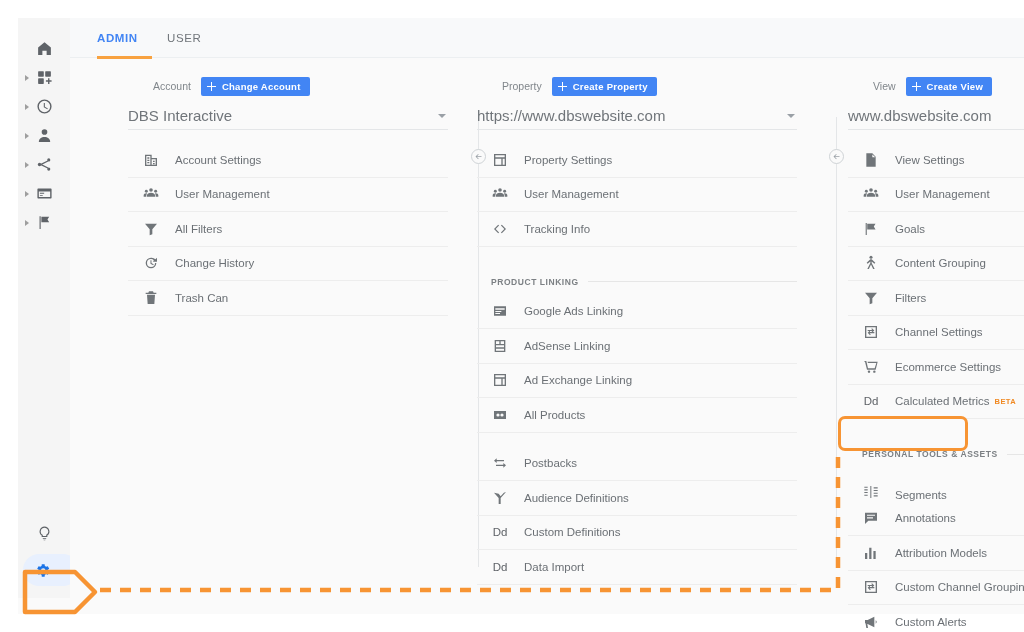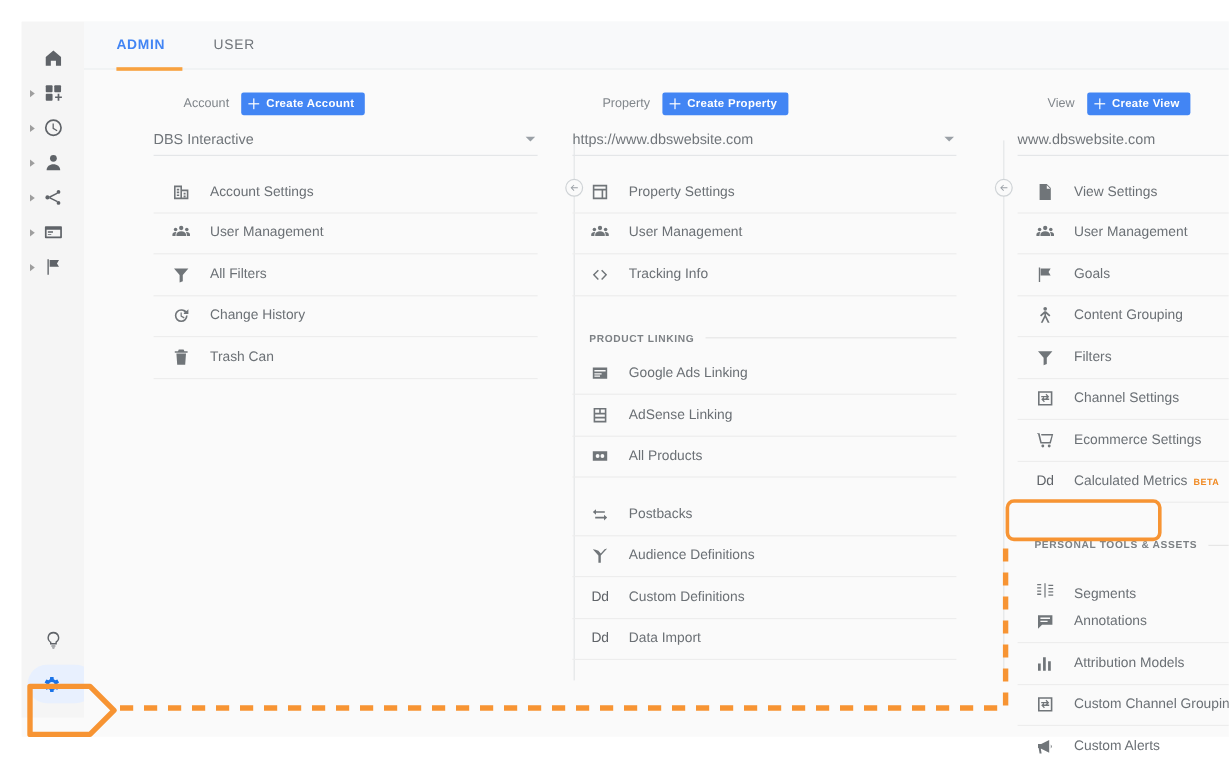--- a/index.html
+++ b/index.html
@@ -86,21 +86,21 @@
     background: #f8f9fa;
     border-bottom: 1px solid #eceff1;
   }
   .tab {
     position: absolute; top: 0; height: 40px;
     display: flex; align-items: center;
     font-size: 11.5px; letter-spacing: 0.6px;
     cursor: pointer;
   }
   .tab-admin { left: 27px; color: #4285f4; font-weight: 600; }
-  .tab-user  { left: 108px; color: #70757a; font-weight: 400; }
+  .tab-user  { left: 97px; color: #70757a; font-weight: 400; }
   .tab-underline {
     position: absolute; left: 27px; top: 38px;
     width: 55px; height: 3px; background: #f8a240;
   }
 
   
   .cols {
     position: absolute; left: 0; top: 41px;
     width: 954px; height: 555px;
   }
@@ -134,21 +134,21 @@
   .create-btn .plus::before { left: 5px; top: 1px; width: 1.4px; height: 9px; }
   .create-btn .plus::after  { left: 1px; top: 5px; width: 9px; height: 1.4px; }
 
   .selector {
     position: relative;
     height: 28px; display: flex; align-items: center;
     border-bottom: 1px solid #e4e6e8;
     margin-top: 3px;
     cursor: pointer;
   }
-  .selector-text { font-size: 12px; color: #70757a; }
+  .selector-text { font-size: 15px; color: #70757a; }
   .selector-caret {
     position: absolute; right: 2px; top: 12px;
     width: 0; height: 0;
     border-left: 4.5px solid transparent;
     border-right: 4.5px solid transparent;
     border-top: 4.5px solid #9aa0a6;
   }
 
   .menu { margin-top: 13px; }
   .menu-item {
@@ -318,21 +318,21 @@
         <svg viewBox="0 0 24 24">
             <path d="M20 11H7.8l4.6-4.6L11 5l-7 7 7 7 1.4-1.4L7.8 13H20z"></path>
           </svg>
       </div>
 
       <div class="col col-account">
         <div class="col-head">
           <span class="col-head-label">Account</span>
           <span class="create-btn">
             <span class="plus"></span>
-            <span>Create Account</span>
+            <span>Change Account</span>
           </span>
         </div>
         <div class="selector">
           <span class="selector-text">DBS Interactive</span>
           <span class="selector-caret"></span>
         </div>
         <div class="menu">
 
           <div class="menu-item">
             <span class="mi-icon">
@@ -445,20 +445,28 @@
 
           <div class="menu-item">
             <span class="mi-icon">
               <svg viewBox="0 0 24 24">
                   <path d="M4 3h16v18H4zm2 2v4h5V5zm7 0v4h5V5zM6 11v3h12v-3zm0 5v3h12v-3z"></path>
                 </svg>
             </span>
             <span class="mi-label">AdSense Linking</span>
           </div>
 
+          <div class="menu-item">
+            <span class="mi-icon">
+              <svg viewBox="0 0 24 24">
+                  <path d="M3 3h18v18H3zm2 2v3h14V5zm0 5v9h9v-9zm11 0v9h3v-9z"></path>
+                </svg>
+            </span>
+            <span class="mi-label">Ad Exchange Linking</span>
+          </div>
 
           <div class="menu-item">
             <span class="mi-icon">
               <svg viewBox="0 0 24 24">
                   <path d="M3 6h18v12H3z"></path>
                   <circle cx="9" cy="12" r="2.4" fill="#fafafa"></circle>
                   <circle cx="15" cy="12" r="2.4" fill="#fafafa"></circle>
                 </svg>
             </span>
             <span class="mi-label">All Products</span>

